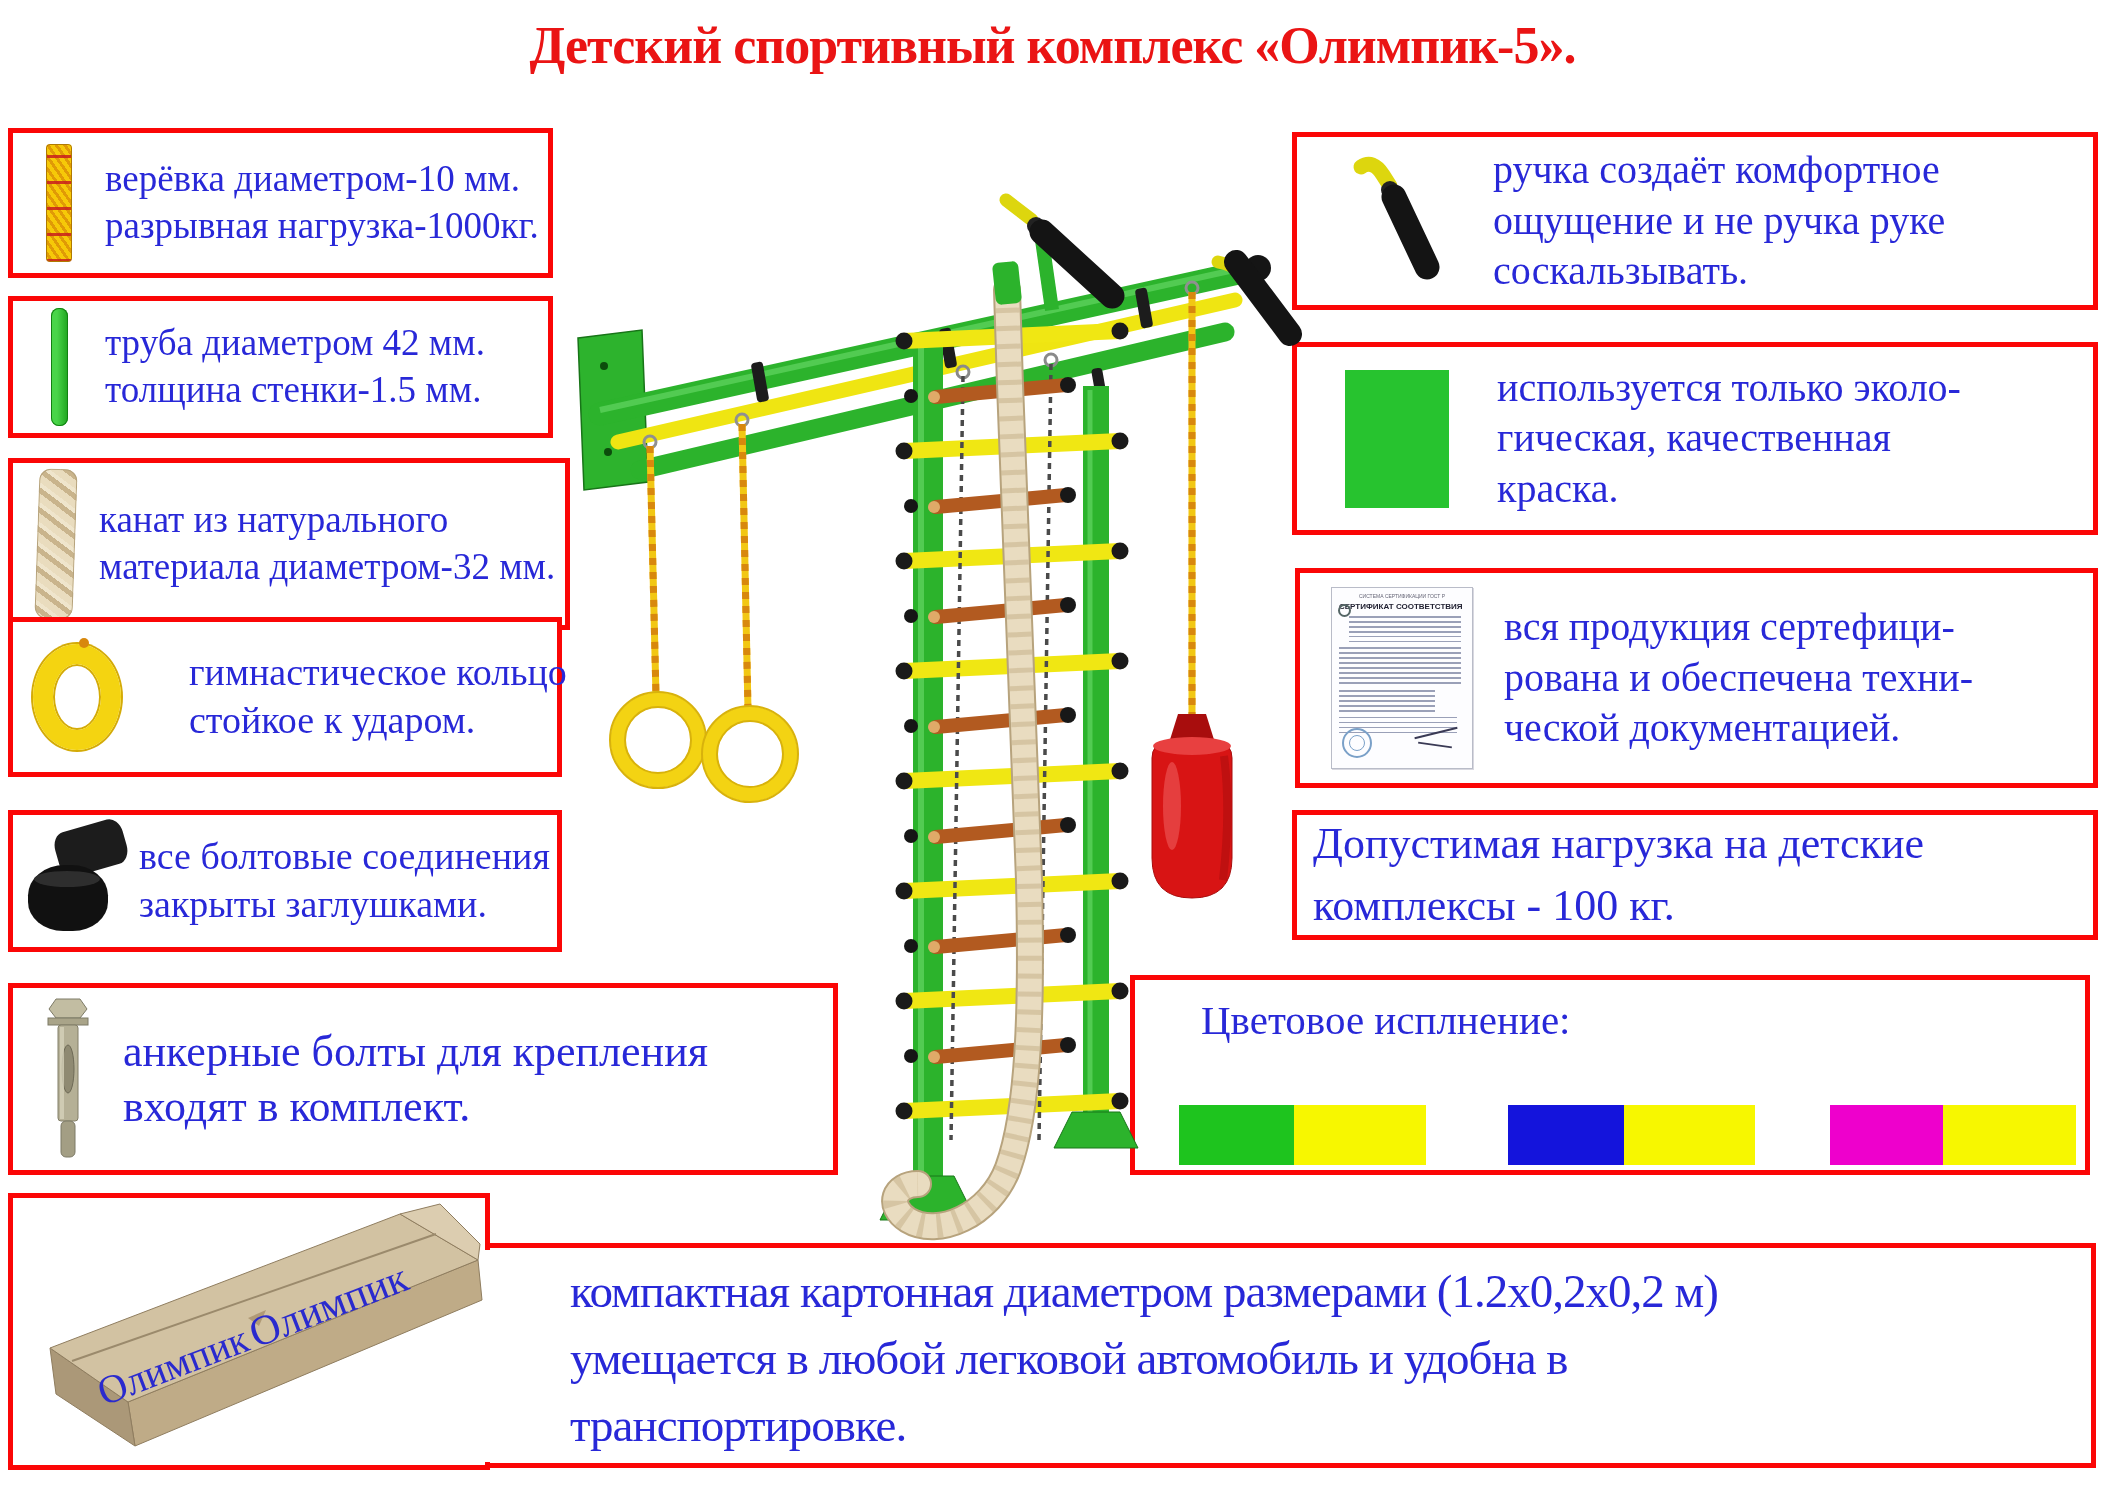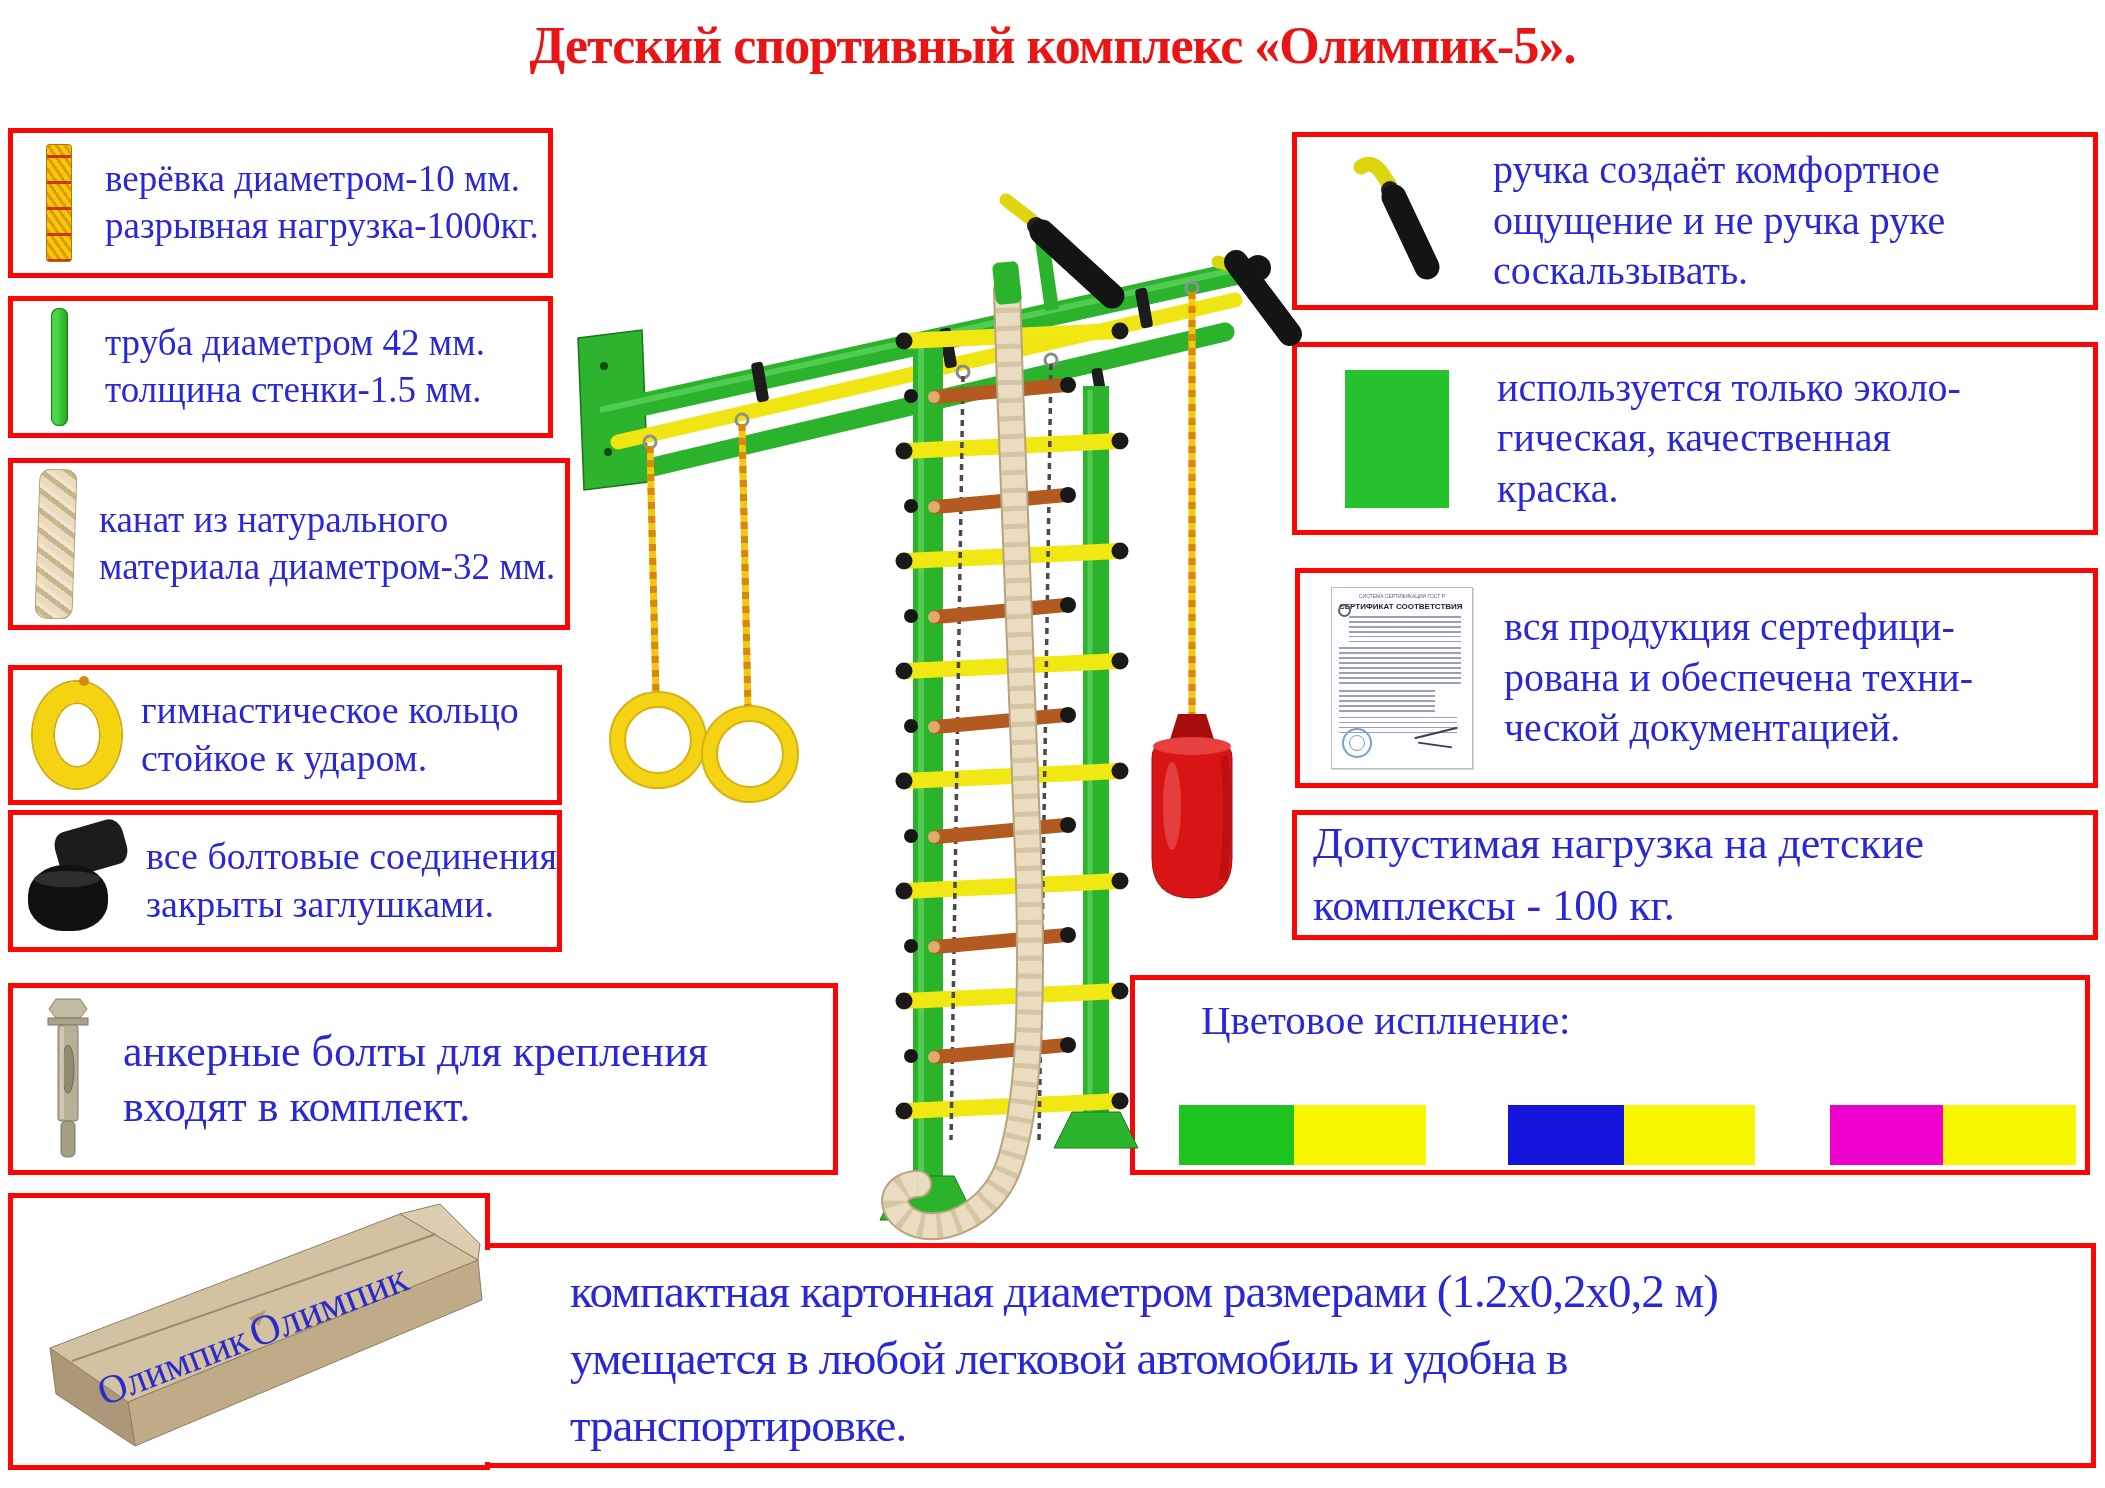--- a/index.html
+++ b/index.html
@@ -19,22 +19,22 @@
     position:absolute;top:16px;left:0;width:2105px;text-align:center;
     font-size:52px;font-weight:bold;color:var(--titlered);letter-spacing:-1px;
   }
   .fbox{position:absolute;border:5px solid var(--red);background:#fff;display:flex;align-items:center;}
   .ftext{line-height:1.26;}
   .ftext div{white-space:nowrap;}
   
   #b1{left:8px;top:128px;width:545px;height:150px;font-size:37px;}
   #b2{left:8px;top:296px;width:545px;height:142px;font-size:37px;}
   #b3{left:8px;top:458px;width:562px;height:172px;font-size:37px;}
-  #b4{left:8px;top:665px;width:554px;height:140px;font-size:38px;}
-  #b5{left:8px;top:810px;width:554px;height:142px;font-size:38px;gap:7px;}
+  #b4{left:8px;top:617px;width:554px;height:160px;font-size:38px;gap:48px;}
+  #b5{left:8px;top:810px;width:554px;height:142px;font-size:38px;}
   #b6{left:8px;top:983px;width:830px;height:192px;font-size:44px;}
   
   #r1{left:1292px;top:132px;width:806px;height:178px;font-size:40px;}
   #r2{left:1292px;top:342px;width:806px;height:193px;font-size:40px;}
   #r3{left:1295px;top:568px;width:803px;height:220px;font-size:40px;}
   #r4{left:1292px;top:810px;width:806px;height:130px;font-size:44px;}
   #r5{left:1130px;top:975px;width:960px;height:200px;display:block;}
   .iconwrap{display:flex;align-items:center;justify-content:center;flex:0 0 auto;}
   
   .rope-cord{

